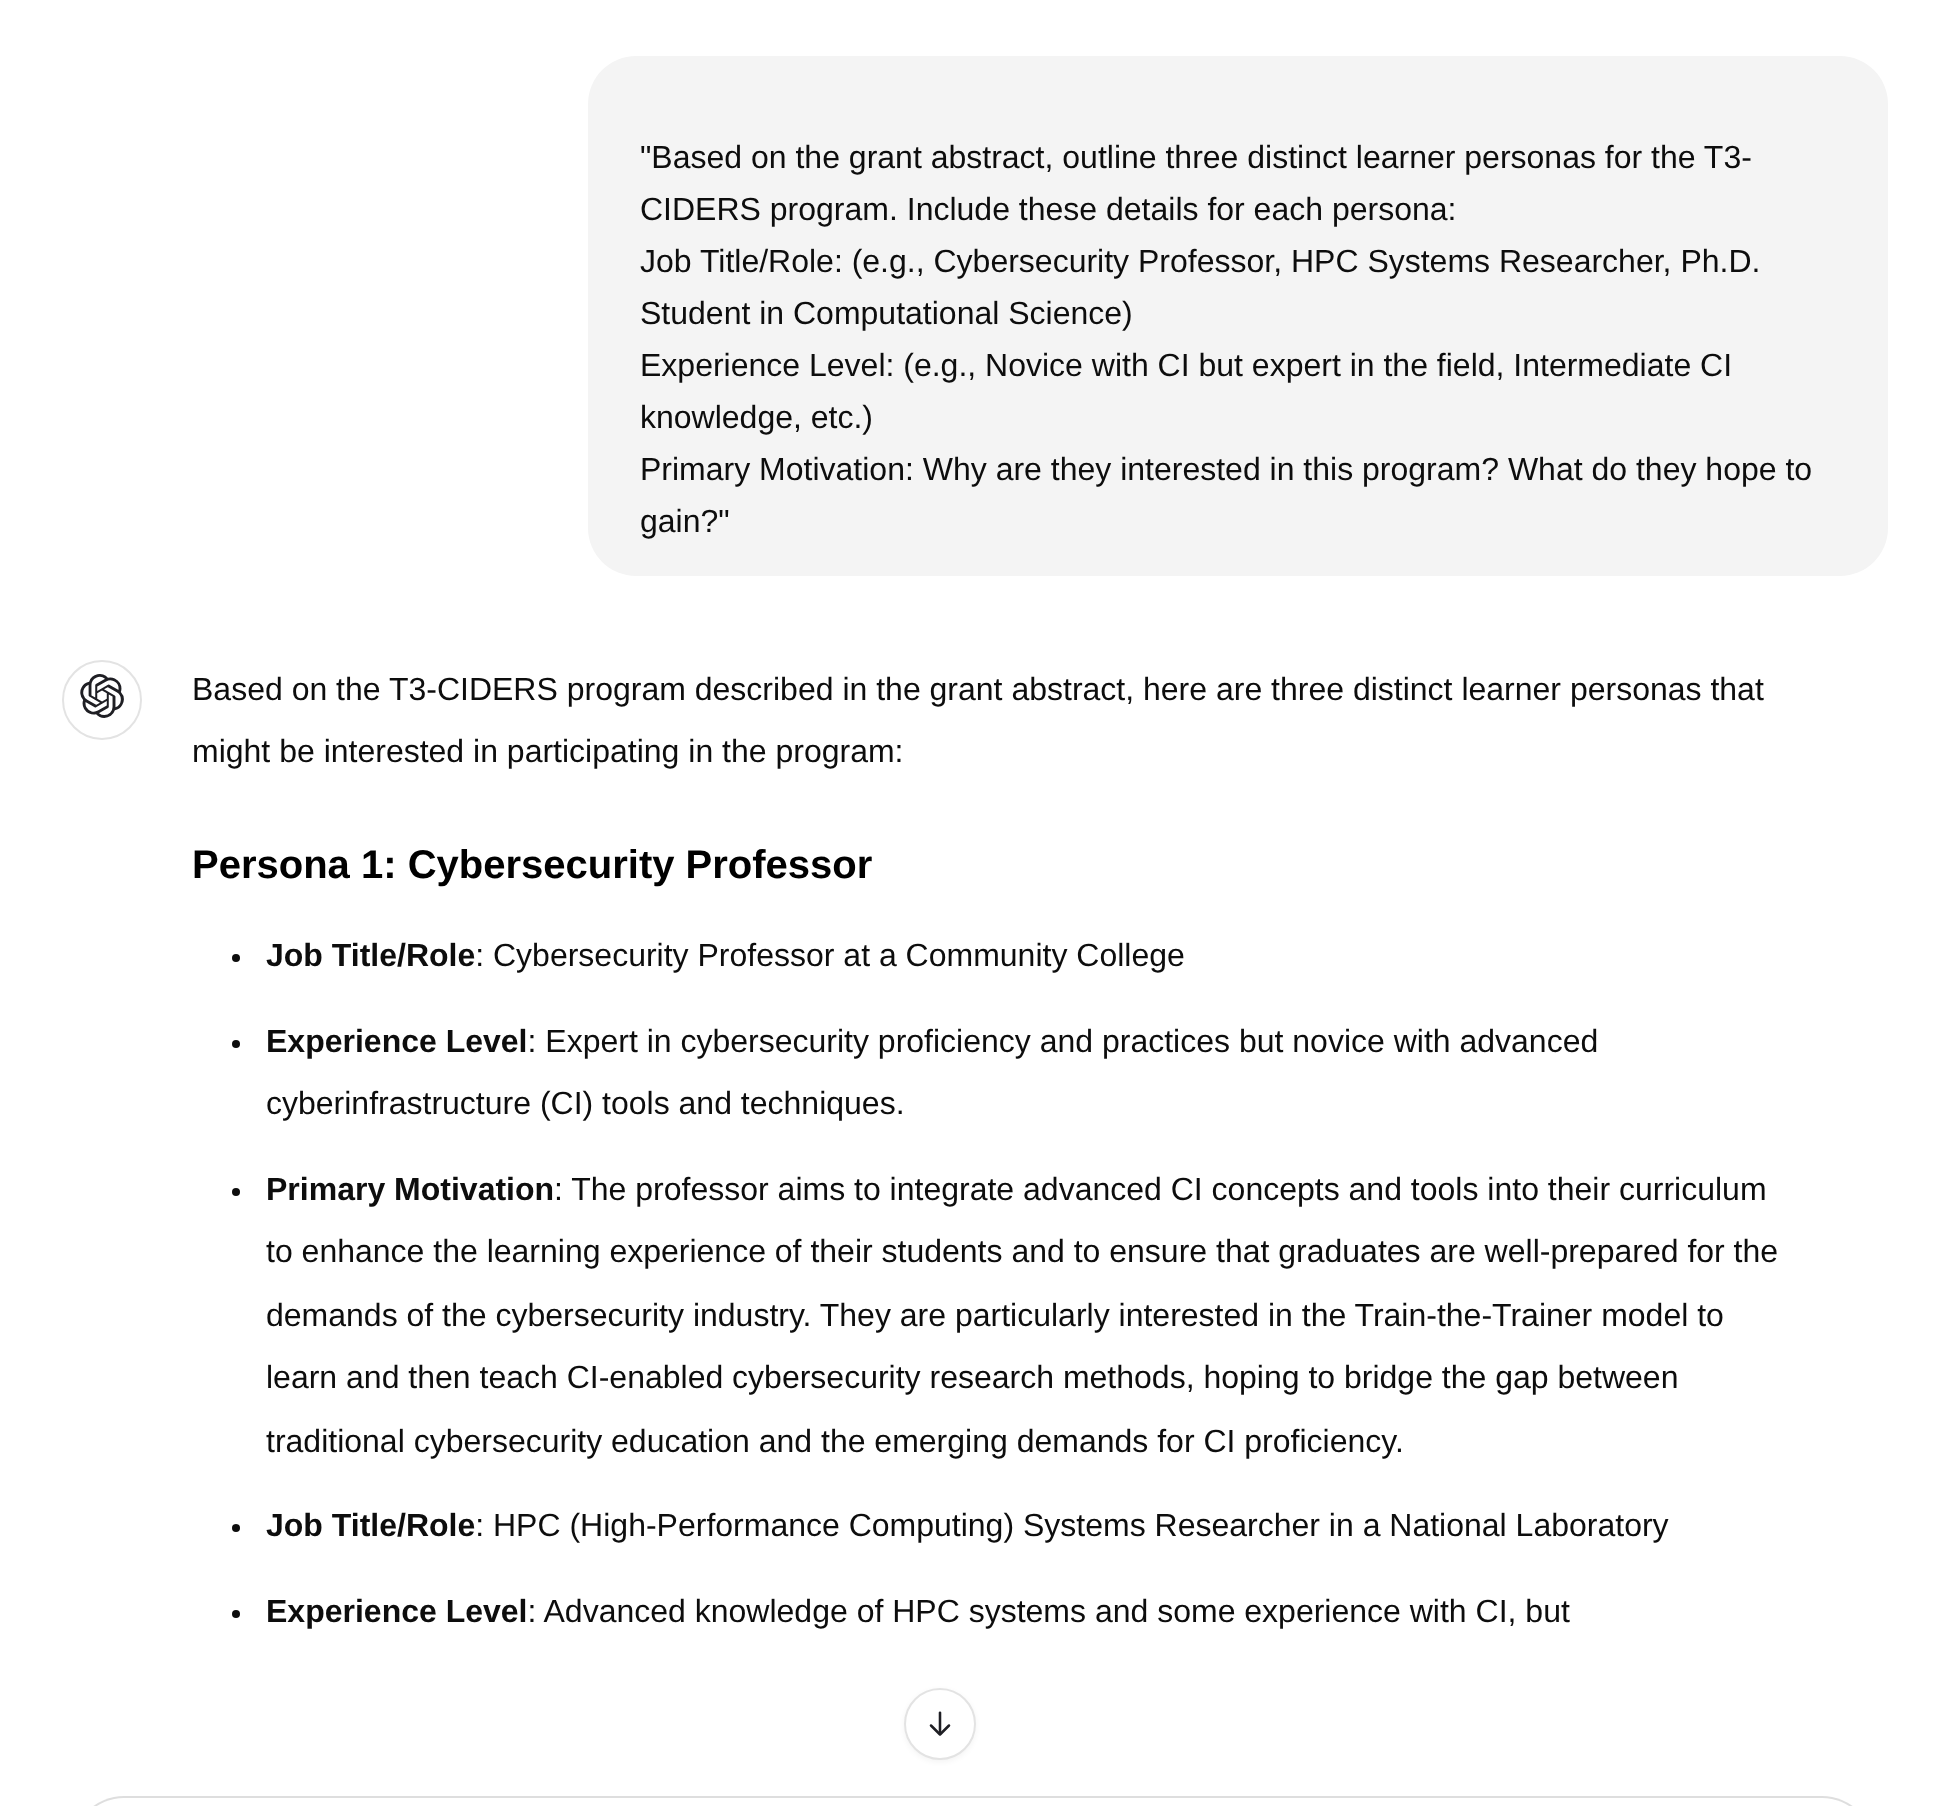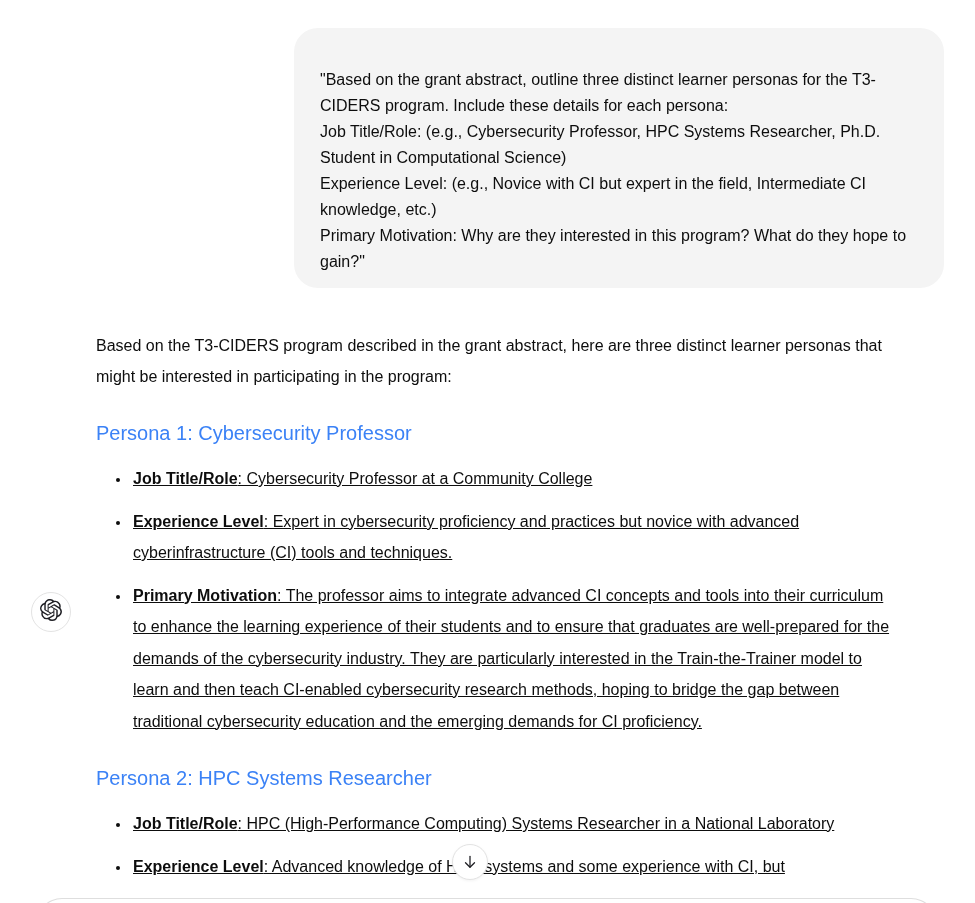--- a/index.html
+++ b/index.html
@@ -27,21 +27,21 @@
     padding: 13px 26px;
     font-size: 16px;
     line-height: 26px;
     white-space: pre-line;
     color: #0d0d0d;
   }
 
   
   .assistant-row {
     display: flex;
-    align-items: center;
+    align-items: flex-start;
     padding: 42px 0 0 31px;
   }
   .avatar {
     flex: 0 0 auto;
     width: 38px; height: 38px;
     border: 1px solid #e3e3e3;
     border-radius: 50%;
     background: #fff;
     display: flex; align-items: center; justify-content: center;
   }
@@ -50,29 +50,28 @@
   .assistant-content {
     margin-left: 25px;
     width: 796px;
     font-size: 16px;
     line-height: 31px;
   }
   .assistant-content p.intro { margin: 0 0 24px 0; }
   .assistant-content h3 {
     font-size: 20px;
     line-height: 26px;
-    font-weight: 400;
+    font-weight: 700;
     margin: 28px 0 17px 0;
-    color: #3b82f6;
+    color: #000000;
   }
   .assistant-content ul {
     margin: 0;
     padding: 0 0 0 35px;
     list-style: disc;
-    text-decoration: underline;
   }
   .assistant-content li {
     margin: 0 0 11px 0;
     line-height: 31.5px;
     padding-left: 2px;
   }
   .assistant-content li::marker { color: #0d0d0d; font-size: 14px; }
   .lbl { font-weight: 700; }
 
   
@@ -129,21 +128,20 @@
     <div class="assistant-content">
       <p class="intro">Based on the T3-CIDERS program described in the grant abstract, here are three distinct learner personas that might be interested in participating in the program:</p>
 
       <h3>Persona 1: Cybersecurity Professor</h3>
       <ul>
         <li><span class="lbl">Job Title/Role</span><span>: Cybersecurity Professor at a Community College</span></li>
         <li><span class="lbl">Experience Level</span><span>: Expert in cybersecurity proficiency and practices but novice with advanced cyberinfrastructure (CI) tools and techniques.</span></li>
         <li><span class="lbl">Primary Motivation</span><span>: The professor aims to integrate advanced CI concepts and tools into their curriculum to enhance the learning experience of their students and to ensure that graduates are well-prepared for the demands of the cybersecurity industry. They are particularly interested in the Train-the-Trainer model to learn and then teach CI-enabled cybersecurity research methods, hoping to bridge the gap between traditional cybersecurity education and the emerging demands for CI proficiency.</span></li>
       </ul>
 
-      <h3>Persona 2: HPC Systems Researcher</h3>
       <ul>
         <li><span class="lbl">Job Title/Role</span><span>: HPC (High-Performance Computing) Systems Researcher in a National Laboratory</span></li>
         <li><span class="lbl">Experience Level</span><span>: Advanced knowledge of HPC systems and some experience with CI, but</span></li>
       </ul>
     </div>
   </div>
 
   <button class="scroll-btn">
     <span>
       <svg viewBox="0 0 24 24" fill="none" stroke="#1f1f24" stroke-width="1.7" stroke-linecap="round" stroke-linejoin="round" xmlns="http://www.w3.org/2000/svg">

